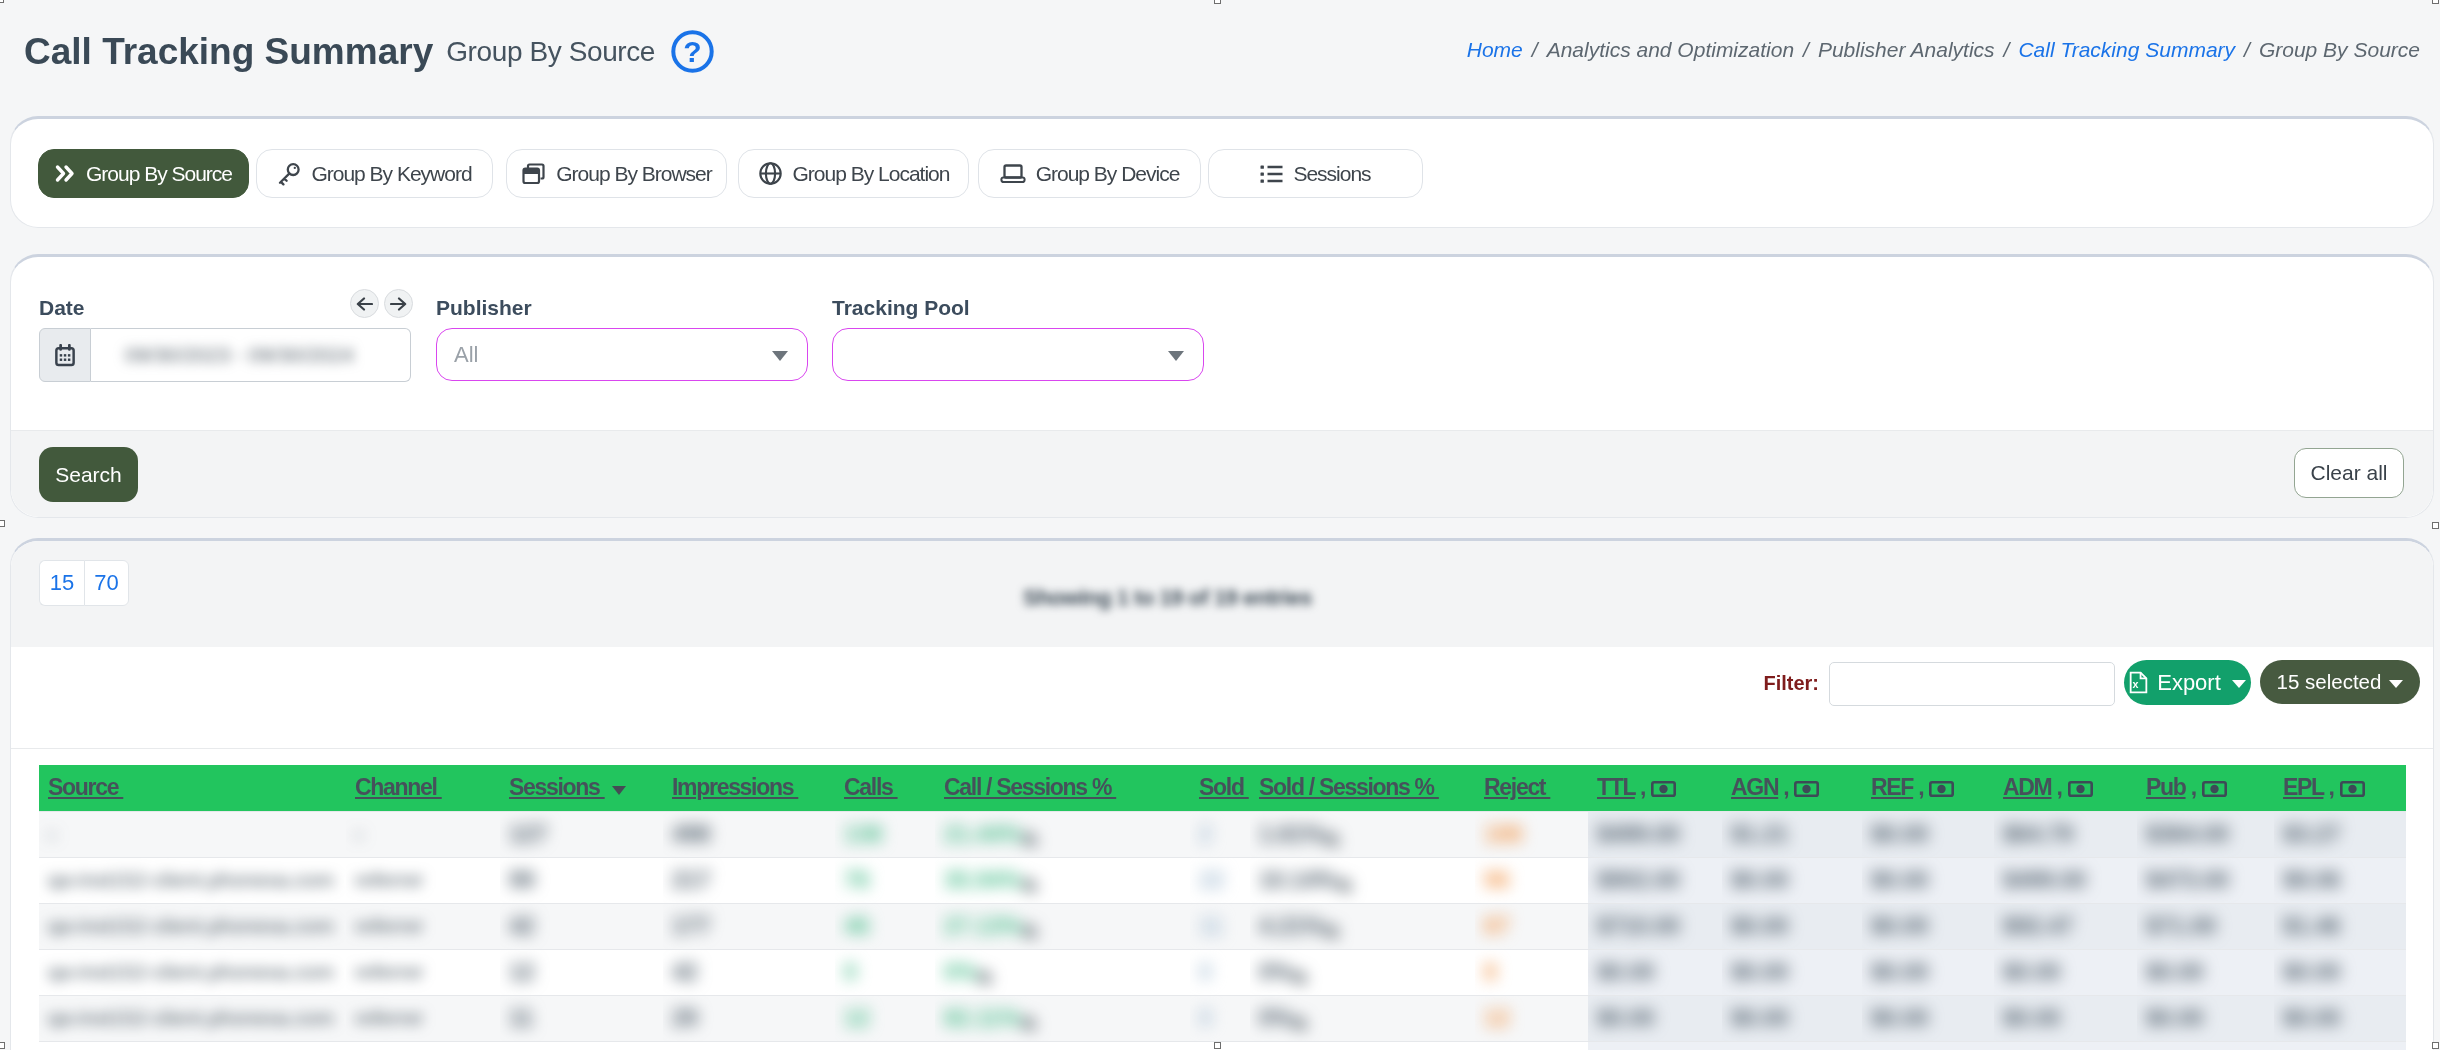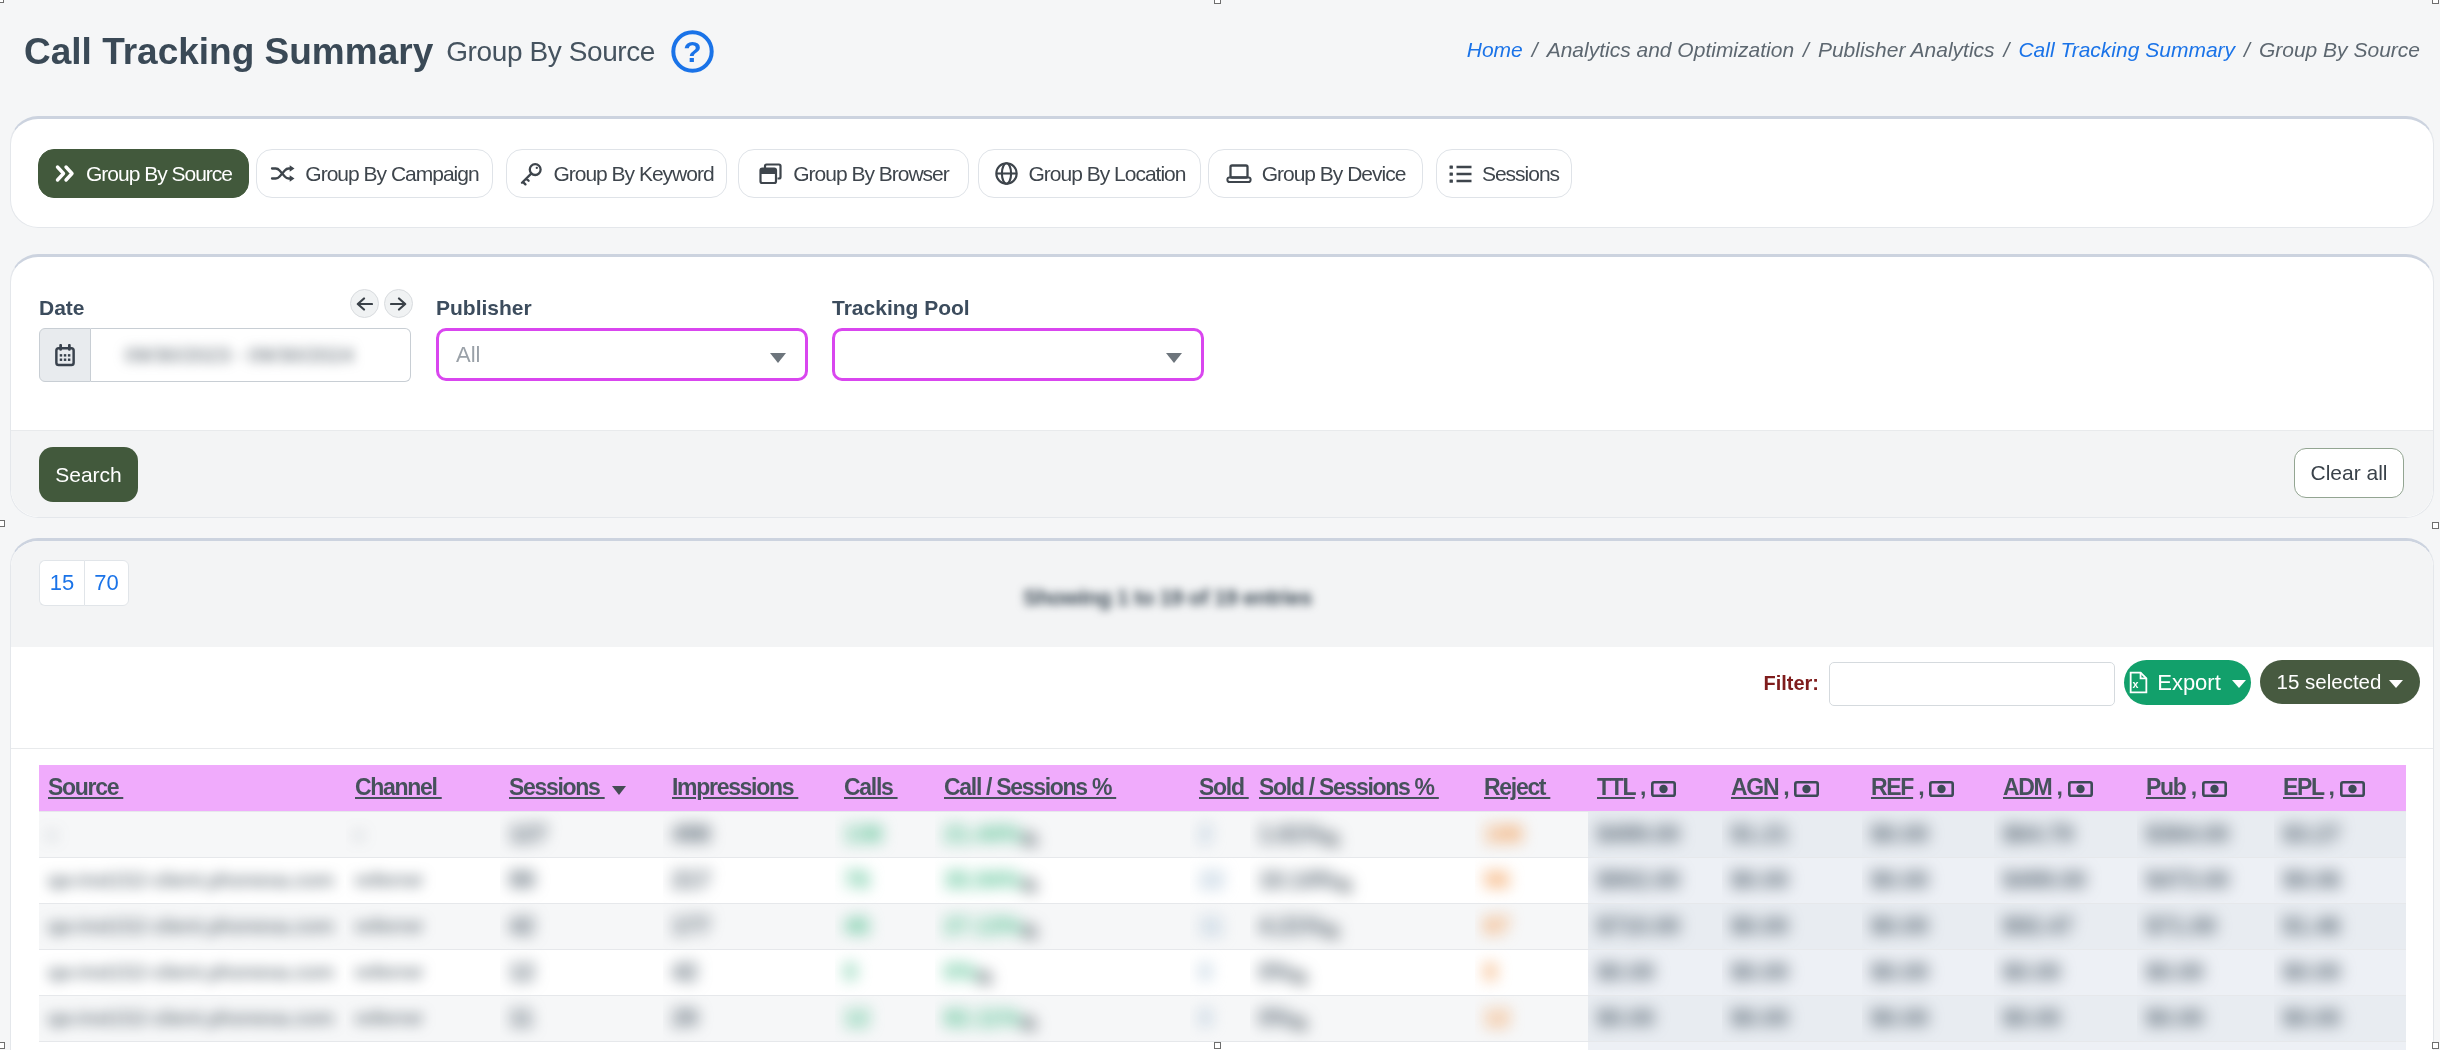--- a/index.html
+++ b/index.html
@@ -36,21 +36,21 @@
   .circbtn { position:absolute; top:32px; width:29px; height:29px; border-radius:50%;
              background:#f0f2f3; border:1px solid #d9dcdf; display:flex; align-items:center; justify-content:center; }
   .inrow { position:absolute; top:71px; height:54px; }
   .dategrp { left:28px; width:372px; display:flex; }
   .datebox { width:52px; height:54px; background:#e8ebee; border:1px solid #c8ced4;
              border-radius:6px 0 0 6px; display:flex; align-items:center; justify-content:center; }
   .dateinp { flex:1; height:54px; background:#fff; border:1px solid #c8ced4; border-left:none;
              border-radius:0 6px 6px 0; display:flex; align-items:center; padding-left:34px; }
   .dateinp span { font-size:21px; color:#55606a; filter:blur(6px); }
   .sel { position:absolute; top:71px; width:372px; height:53px; background:#fff;
-         border:3px solid #d946ef; border-radius:10px; display:flex; align-items:center; padding-left:17px; }
+         border:1px solid #d946ef; border-radius:16px; display:flex; align-items:center; padding-left:17px; }
   .sel .ph { font-size:22px; color:#9aa1a8; }
   .sel .caret { position:absolute; right:19px; top:22px; width:0; height:0;
                 border-left:8px solid transparent; border-right:8px solid transparent; border-top:10px solid #6d757c; }
   .fband { position:absolute; left:0; right:0; bottom:0; height:87px; background:#f3f4f5;
            border-top:1px solid #e8eaec; border-radius:0 0 28px 28px; }
   .btn-search { position:absolute; left:28px; top:16px; width:99px; height:55px; background:#42593c;
                 border:none; border-radius:14px; color:#fff; font-size:21px; font-family:inherit; }
   .btn-clear { position:absolute; right:29px; top:17px; width:110px; height:50px; background:#fff;
                border:1px solid #93a592; border-radius:12px; color:#3a424a; font-size:21px; font-family:Liberation Sans, sans-serif; }
   
@@ -74,21 +74,21 @@
   .btn-export .c { margin-left:11px; width:0; height:0; border-left:7.5px solid transparent;
                    border-right:7.5px solid transparent; border-top:8.5px solid #fff; margin-top:3px; }
   .btn-sel { position:absolute; left:2249px; top:119px; width:160px; height:44px; background:#475a40;
              border-radius:23px; color:#fff; font-size:20.5px; display:flex; align-items:center; justify-content:center; }
   .btn-sel .c { margin-left:8px; width:0; height:0; border-left:7px solid transparent;
                 border-right:7px solid transparent; border-top:8px solid #fff; margin-top:4px; }
   
   table { position:absolute; left:28px; top:224px; width:2367px; border-collapse:collapse; table-layout:fixed; }
   th, td { padding:0 0 0 9px; text-align:left; font-size:21px; height:46px; overflow:hidden; white-space:nowrap; }
   tbody td { height:46px; }
-  thead th { background:#f0abfc; color:#46515b; font-weight:bold; font-size:23px; letter-spacing:-1.3px; }
+  thead th { background:#22c55e; color:#46515b; font-weight:bold; font-size:23px; letter-spacing:-1.3px; }
   thead th u { text-decoration:underline; }
   tbody td { border-top:1px solid #e6e8eb; color:#4e5d6a; }
   tbody tr.odd td { background:#f6f7f8; }
   tbody td.m { background:#edf0f5; }
   tbody tr.odd td.m { background:#e8ecf1; }
   tbody td span { filter:blur(7.5px); font-weight:bold; font-size:23px; }
   td.src span { font-weight:normal; color:#46545f; font-size:21px; filter:blur(6.5px); }
   td.g span { color:#4bbd8c; }
   td.b span { color:#a3bcd2; }
   td.o span { color:#f2994f; }
@@ -119,31 +119,20 @@
   <div class="card" id="card1">
     <div class="tabs">
       <div class="tab active">
         <svg width="21" height="19" viewBox="0 0 21 19">
           <g fill="none" stroke="#fff" stroke-width="3.4" stroke-linecap="round" stroke-linejoin="round">
             <path d="M2.5 3 L8.5 9.5 L2.5 16"></path>
             <path d="M11 3 L17 9.5 L11 16"></path>
           </g>
         </svg>
         Group By Source
-      </div>
-      <div class="tab">
-        <svg width="25" height="21" viewBox="0 0 25 21">
-          <g fill="none" stroke="#3e454c" stroke-width="2.3" stroke-linecap="round" stroke-linejoin="round">
-            <path d="M2 5.5 h3.7 c1.8 0 2.8 0.7 3.9 2 l5.2 6 c1.1 1.3 2.1 2 3.9 2 h1.8"></path>
-            <path d="M2 15.5 h3.7 c1.8 0 2.8 -0.7 3.9 -2 l5.2 -6 c1.1 -1.3 2.1 -2 3.9 -2 h1.8"></path>
-          </g>
-          <path d="M19.7 2.2 l4.8 3.3 -4.8 3.3 z" fill="#3e454c"></path>
-          <path d="M19.7 12.2 l4.8 3.3 -4.8 3.3 z" fill="#3e454c"></path>
-        </svg>
-        Group By Campaign
       </div>
       <div class="tab">
         <svg width="24" height="24" viewBox="0 0 24 24">
           <g fill="none" stroke="#3e454c" stroke-width="2.3" stroke-linecap="round" stroke-linejoin="round">
             <circle cx="16.2" cy="7.6" r="5.4"></circle>
             <path d="M12.2 11.6 L3 20.8 M3.9 19.9 L6.4 22.4 M7.3 16.5 L9.6 18.8"></path>
           </g>
           <circle cx="17.8" cy="5.9" r="1.15" fill="#3e454c"></circle>
         </svg>
         Group By Keyword

